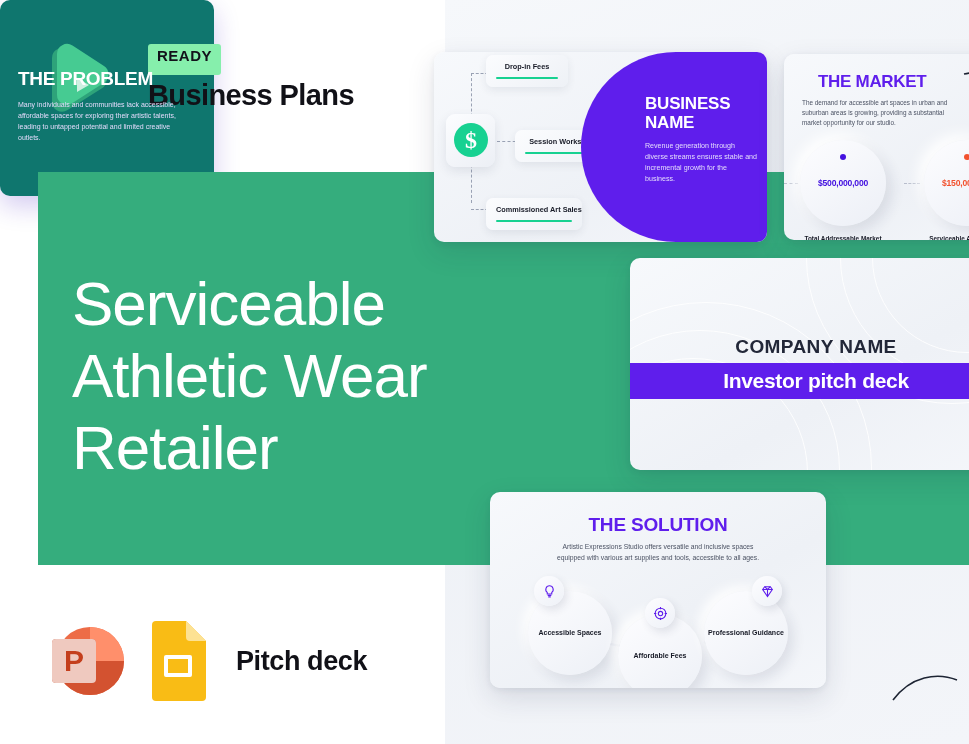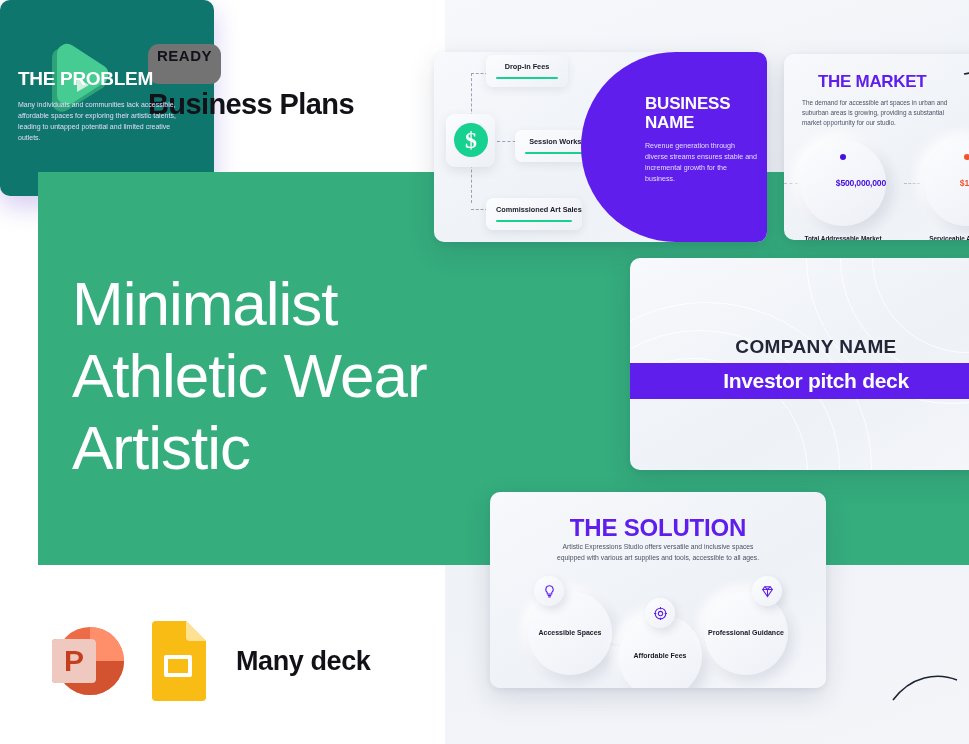--- a/index.html
+++ b/index.html
@@ -26,25 +26,25 @@
     left: 445px; top: 172px; width: 524px; height: 393px;
     background: #35ad7d;
   }
 
   
   .logo-wrap { position: absolute; left: 40px; top: 36px; width: 320px; height: 90px; }
   .logo-mark { position: absolute; left: 0; top: 0; width: 72px; height: 82px; }
   .logo-text { position: absolute; left: 108px; top: 8px; }
   .ready-badge {
     display: inline-block;
-    background: #737373;
+    background: #86efac;
     color: #12121a;
     font-size: 15px; font-weight: 700; letter-spacing: .5px;
-    padding: 3px 9px 20px 9px;
-    border-radius: 11px;
+    padding: 3px 9px 11px 9px;
+    border-radius: 3px;
   }
   .bp-title {
     margin-top: 4px;
     font-size: 29px; font-weight: 700; letter-spacing: -0.6px;
     color: #111117;
     white-space: nowrap;
   }
 
   
   .hero {
@@ -113,41 +113,41 @@
   .mk-title { position:absolute; left: 18px; top: 18px; font-size: 17px; font-weight: 800; color:#5f1eec; letter-spacing:-0.3px;margin-left:16px; }
   .mk-desc  { position:absolute; left: 18px; top: 44px; width: 158px; font-size: 6.4px; line-height: 10px; color:#4b5263; }
   .mk-arrow { position:absolute; left: 178px; top: 14px; width: 62px; height: 46px; }
   .mk-circle-wrap { position:absolute; top: 86px; width: 86px; text-align:center; }
   .mk-circle {
     position: relative; width: 86px; height: 86px; border-radius: 50%;
     background: linear-gradient(145deg,#fdfdff 0%, #eceff6 100%);
     box-shadow: 6px 6px 14px rgba(40,50,80,.11), -6px -6px 14px rgba(255,255,255,.95);
   }
   .mk-dot { position:absolute; left: 50%; top: 14px; width: 6px; height: 6px; margin-left:-3px; border-radius:50%; }
-  .mk-val { position:absolute; left:0; right:0; top: 38px; font-size: 8.6px; font-weight: 800; letter-spacing:-0.2px;text-align:right; }
+  .mk-val { position:absolute; left:0; right:0; top: 38px; font-size: 8.6px; font-weight: 800; letter-spacing:-0.2px; }
   .mk-cap { margin-top: 8px; font-size: 6.4px; font-weight: 700; line-height: 9px; color:#171a26; }
   .mk-rule { position:absolute; top: 129px; height:0; border-top: 1px dashed #b6bccb; }
 
   
   #slide-company { left: 630px; top: 258px; width: 372px; height: 212px; }
   .cn-rings { position:absolute; inset:0; overflow:hidden; }
   .ring { position:absolute; border-radius:50%; border:1px solid rgba(255,255,255,.85); }
   .cn-name {
     position:absolute; left:0; right:0; top: 78px; text-align:center;
     font-size: 19px; font-weight: 800; color:#222738; letter-spacing:.4px;
   }
   .cn-band {
     position:absolute; left:0; right:0; top: 105px; height: 36px;
     background:#5f1eec; display:flex; align-items:center; justify-content:center;
   }
   .cn-band-text { color:#fff; font-size: 21px; font-weight: 800; letter-spacing:-0.3px; }
 
   
   #slide-solution { left: 490px; top: 492px; width: 336px; height: 196px; }
-  .sol-title { position:absolute; left:0; right:0; top: 22px; text-align:center; font-size: 24px; font-weight: 800; color:#5f1eec; letter-spacing:-0.2px; }
+  .sol-title { position:absolute; left:0; right:0; top: 22px; text-align:center; font-size: 19px; font-weight: 800; color:#5f1eec; letter-spacing:-0.2px; }
   .sol-desc  { position:absolute; left: 62px; right: 62px; top: 50px; text-align:center; font-size: 6.8px; line-height: 10.5px; color:#4b5263; }
   .sol-node { position:absolute; width: 84px; height: 84px; }
   .sol-bubble {
     position:absolute; inset:0; border-radius:50%;
     background: linear-gradient(145deg,#fdfdff 0%,#edf0f6 100%);
     box-shadow: 5px 6px 13px rgba(40,50,80,.11), -5px -5px 12px rgba(255,255,255,.92);
     display:flex; align-items:center; justify-content:center;
   }
   .sol-bubble span { font-size: 7px; font-weight: 800; line-height: 10px; color:#171a26; text-align:center; }
   .sol-badge {
@@ -183,21 +183,21 @@
         <path d="M23 12 a10 10 0 0 1 15.5 -8.4 L70 24 a10 10 0 0 1 0 16.8 L38.5 61 A10 10 0 0 1 23 52.6 Z" fill="#46cb92" transform="translate(-6,6)"></path>
         <path d="M37 42 L49 49 L37 56 Z" fill="#cdf0e1"></path>
       </svg>
     </div>
     <div class="logo-text">
       <div class="ready-badge">READY</div>
       <div class="bp-title">Business Plans</div>
     </div>
   </div>
 
-  <h1 class="hero">Minimalist Athletic Wear Artistic</h1>
+  <h1 class="hero">Serviceable Athletic Wear Retailer</h1>
 
   <div class="formats">
     <div class="ppt-icon">
       <svg viewBox="0 0 84 84" width="84" height="84">
         <circle cx="46" cy="42" r="34" fill="#ed6c47"></circle>
         <path d="M46 8 a34 34 0 0 1 34 34 h-34 z" fill="#ff8f6b"></path>
         <path d="M12 42 h68 a34 34 0 0 1 -34 34 a34 34 0 0 1 -34 -34 z" fill="#d35230"></path>
         <rect x="8" y="20" width="44" height="44" rx="4" fill="#c43e1c"></rect>
         <text x="30" y="52" font-family="Liberation Sans, sans-serif" font-size="30" font-weight="700" fill="#ffffff" text-anchor="middle">P</text>
         <rect x="8" y="20" width="44" height="44" rx="4" fill="#ffffff" opacity="0.72"></rect>
@@ -205,21 +205,21 @@
       </svg>
     </div>
     <div class="slides-icon">
       <svg viewBox="0 0 64 80" width="64" height="80">
         <path d="M6 4 a4 4 0 0 1 4 -4 h30 l20 20 v56 a4 4 0 0 1 -4 4 H10 a4 4 0 0 1 -4 -4 z" fill="#f9bc15"></path>
         <path d="M40 0 l20 20 H44 a4 4 0 0 1 -4 -4 z" fill="#fde293"></path>
         <rect x="18" y="34" width="28" height="22" rx="2" fill="#ffffff"></rect>
         <rect x="22" y="38" width="20" height="14" fill="#f9bc15"></rect>
       </svg>
     </div>
-    <div class="pitch-label">Many deck</div>
+    <div class="pitch-label">Pitch deck</div>
   </div>
 
   <div class="card" id="slide-business">
     <div class="bm-left">
       <div class="dash-v" style="left:37px; top:21px; height:130px;"></div>
       <div class="dash-h" style="left:37px; top:21px; width:22px;"></div>
       <div class="dash-h" style="left:63px; top:89px; width:24px;"></div>
       <div class="dash-h" style="left:37px; top:157px; width:22px;"></div>
 
       <div class="dollar-card">

